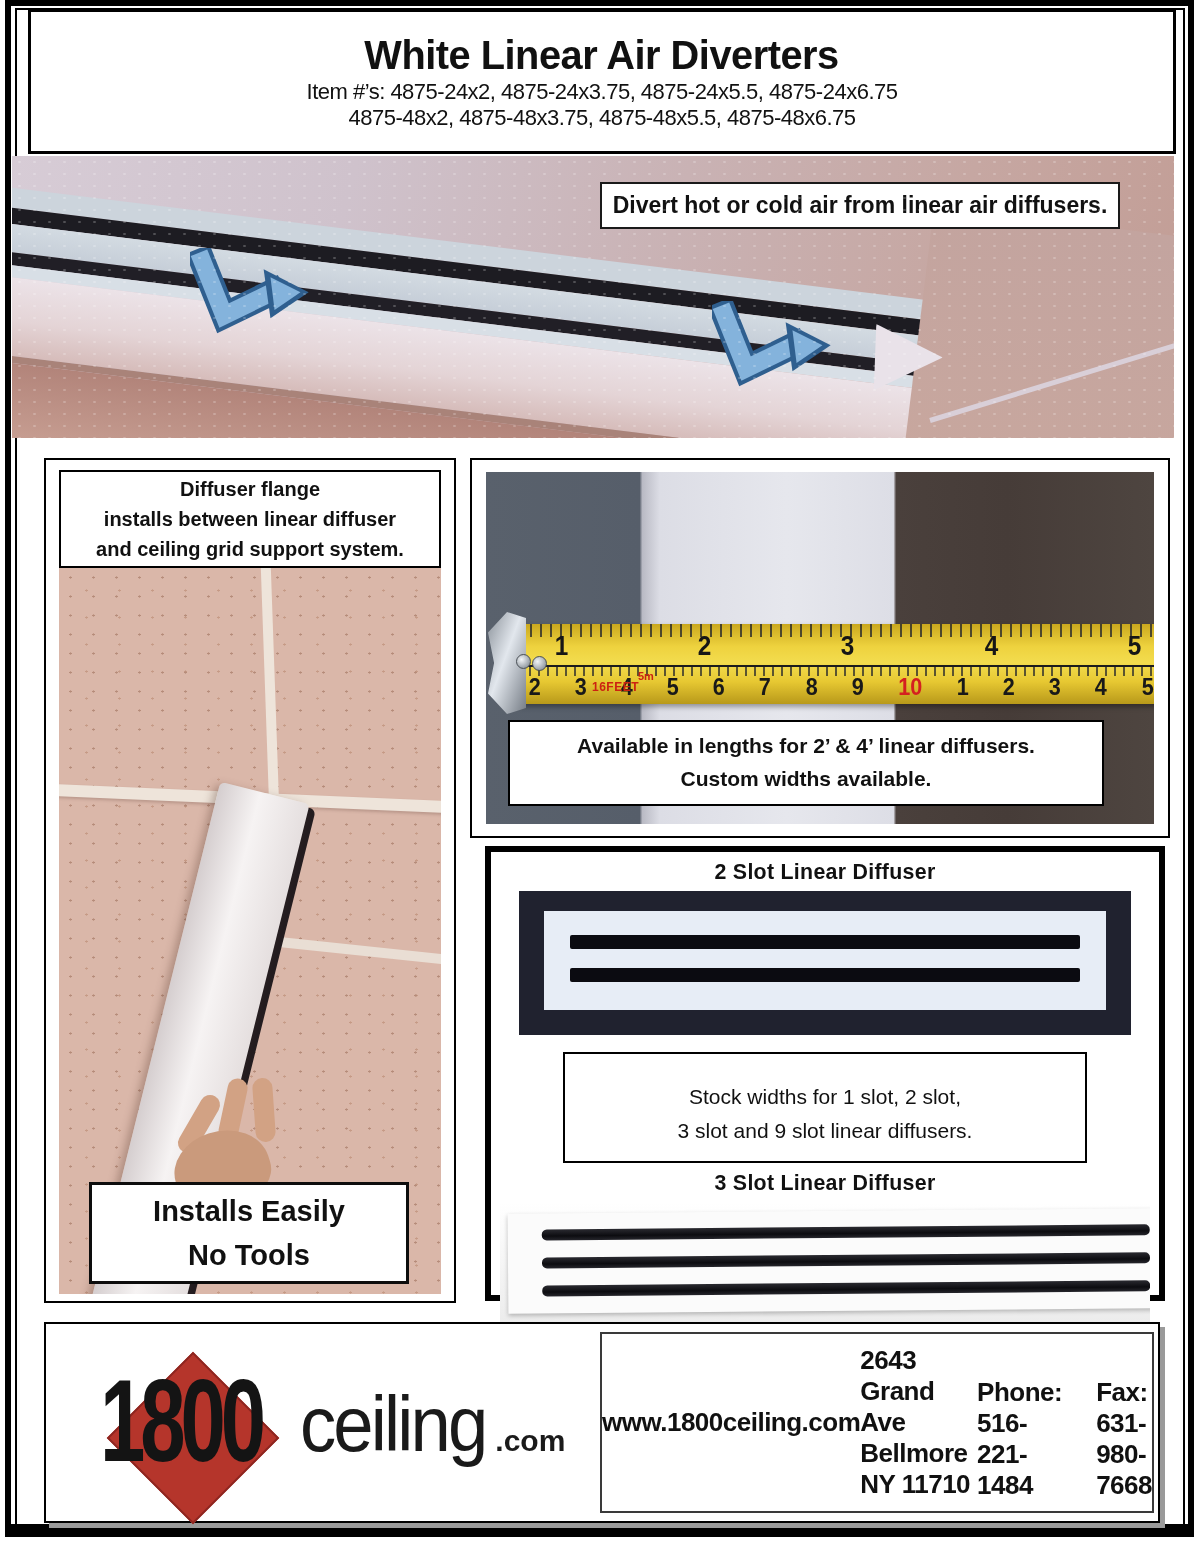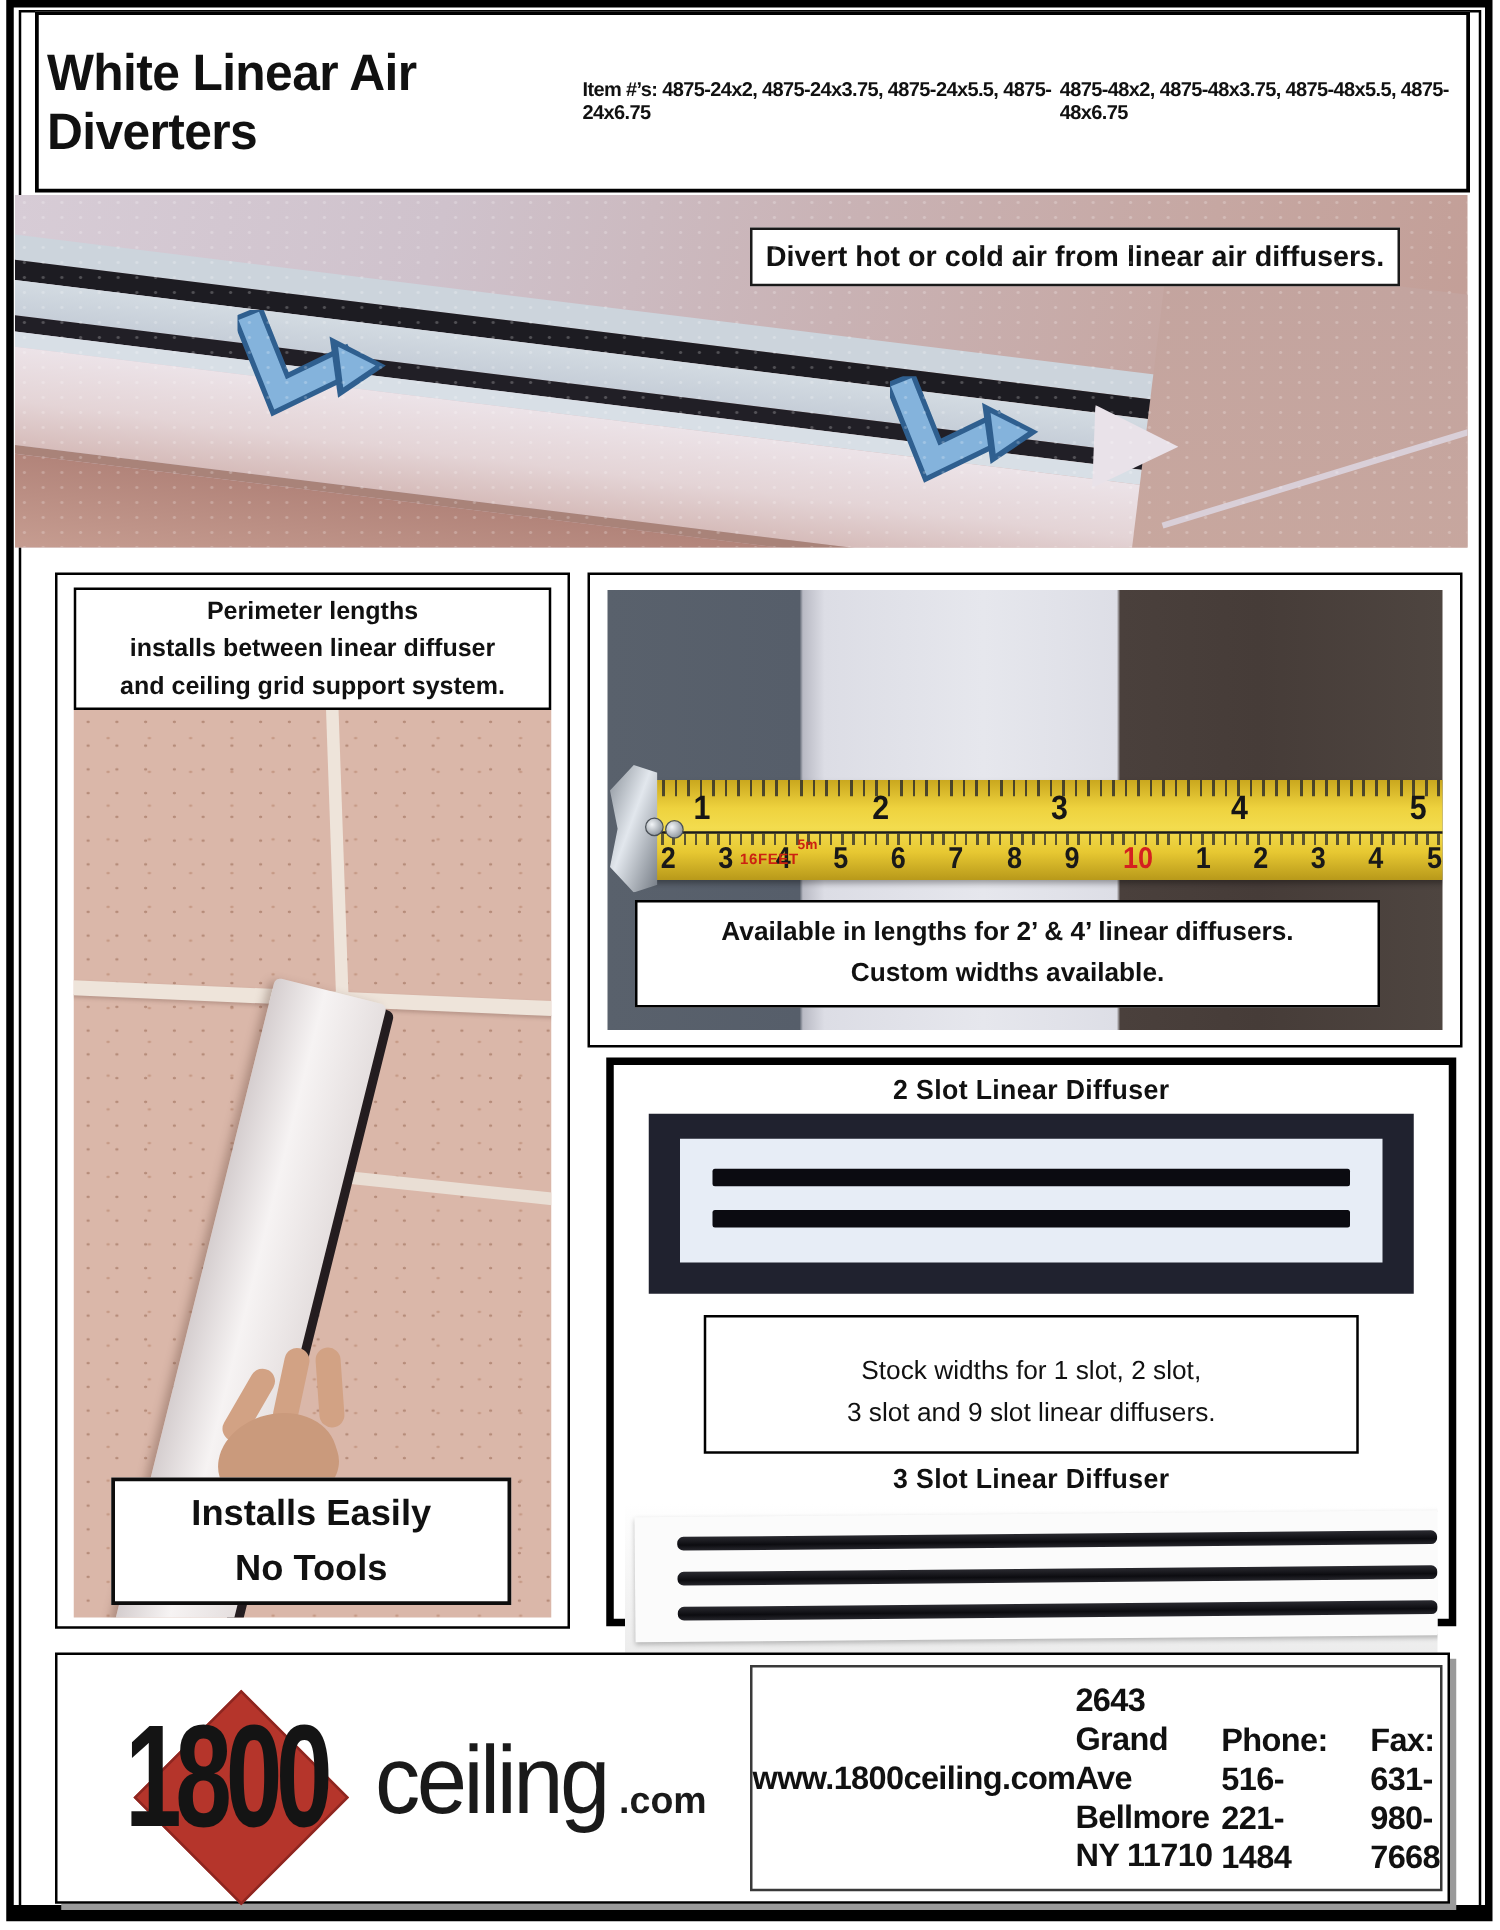--- a/index.html
+++ b/index.html
@@ -13,24 +13,24 @@
     border:6px solid #000; border-bottom-width:13px; box-sizing:border-box; pointer-events:none;
   }
   .inner-frame {
     position:absolute; left:15px; top:8px; width:1170px; height:1519px;
     border:2px solid #000; box-sizing:border-box; pointer-events:none;
   }
   
   .header-box {
     position:absolute; left:28px; top:9px; width:1148px; height:145px;
     border:3px solid #000; box-sizing:border-box; background:#fff;
-    display:flex; flex-direction:row; align-items:center; justify-content:center; gap:0;
+    display:flex; flex-direction:column; align-items:center; justify-content:center; gap:0;
   }
   .header-title { font-size:41px; font-weight:800; letter-spacing:-0.5px; transform:scaleX(0.97); }
-  .header-items { font-size:16px; font-weight:700; letter-spacing:-0.5px; }
+  .header-items { font-size:22px; font-weight:400; letter-spacing:-0.5px; }
   
   .hero {
     position:absolute; left:12px; top:156px; width:1162px; height:282px; overflow:hidden;
     background:linear-gradient(105deg,#d7ccd6 0%,#cfc2cc 28%,#c9b2b4 55%,#c6a7a2 78%,#c29d95 100%);
   }
   .hero::after {
     content:""; position:absolute; inset:0; pointer-events:none; opacity:.35;
     background-image:radial-gradient(rgba(255,255,255,.65) 1px, transparent 1.7px);
     background-size:15px 12px;
   }
@@ -232,21 +232,21 @@
       <path d="M18,14 L50,94 L120,60" fill="none" stroke="#84b3dc" stroke-width="26" stroke-linecap="square"></path>
       <polygon points="174,60 108,26 118,98" fill="#2f5f8f"></polygon>
       <polygon points="162,60 118,38 124,86" fill="#84b3dc"></polygon>
     </svg>
 
     <div class="hero-caption">Divert hot or cold air from linear air diffusers.</div>
   </div>
 
   <div class="left-box">
     <div class="left-caption">
-      <div>Perimeter lengths</div>
+      <div>Diffuser flange</div>
       <div>installs between linear diffuser</div>
       <div>and ceiling grid support system.</div>
     </div>
     <div class="left-photo">
       <div class="lp-grid-h"></div>
       <div class="lp-grid-v"></div>
       <div class="lp-grid-h2"></div>
       <div class="lp-slot"></div>
       <div class="lp-diverter"></div>
       <div class="lp-finger lp-f1"></div>

